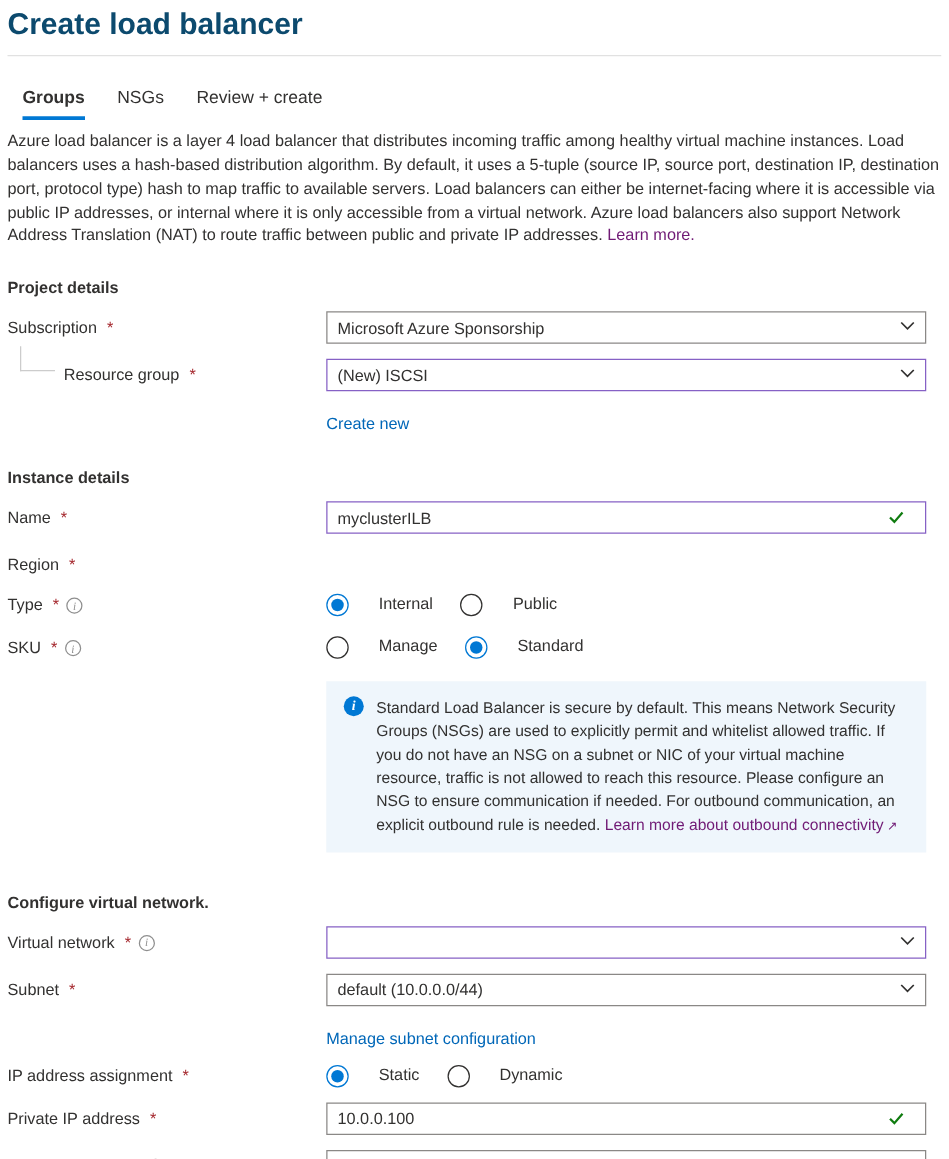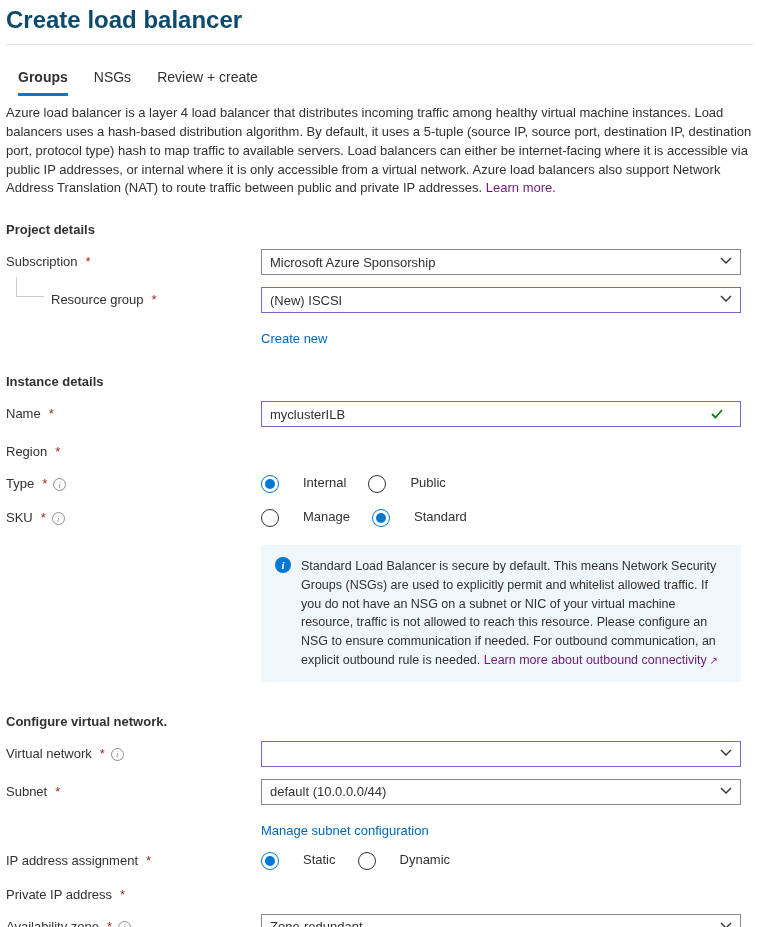--- a/index.html
+++ b/index.html
@@ -352,20 +352,30 @@
         </label>
       </div>
     </div>
   </div>
 
   <div class="row">
     <div class="label-col">
       <span>Private IP address</span>
         <span class="req">*</span>
     </div>
+    <div class="control-col">
+      <div class="input">
+        <span>10.0.0.100</span>
+        <span class="check">
+            <svg class="check" viewBox="0 0 14 14">
+              <path d="M2 7 L5.5 10.5 L12 3"></path>
+            </svg>
+          </span>
+      </div>
+    </div>
   </div>
 
   <div class="row">
     <div class="label-col">
       <span>Availability zone</span>
         <span class="req">*</span>
       <span class="info-icon">i</span>
     </div>
     <div class="control-col">
       <div class="select">

